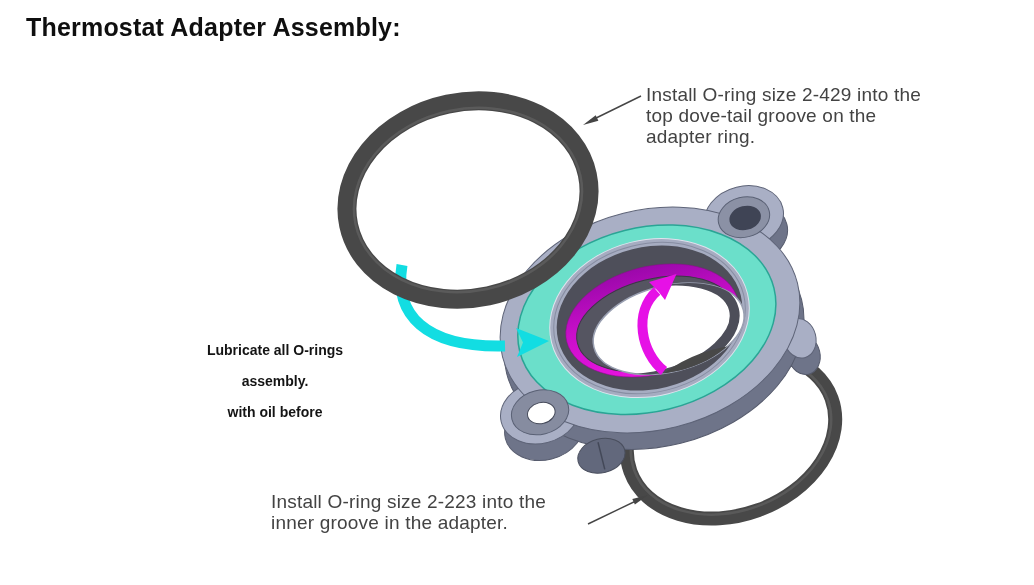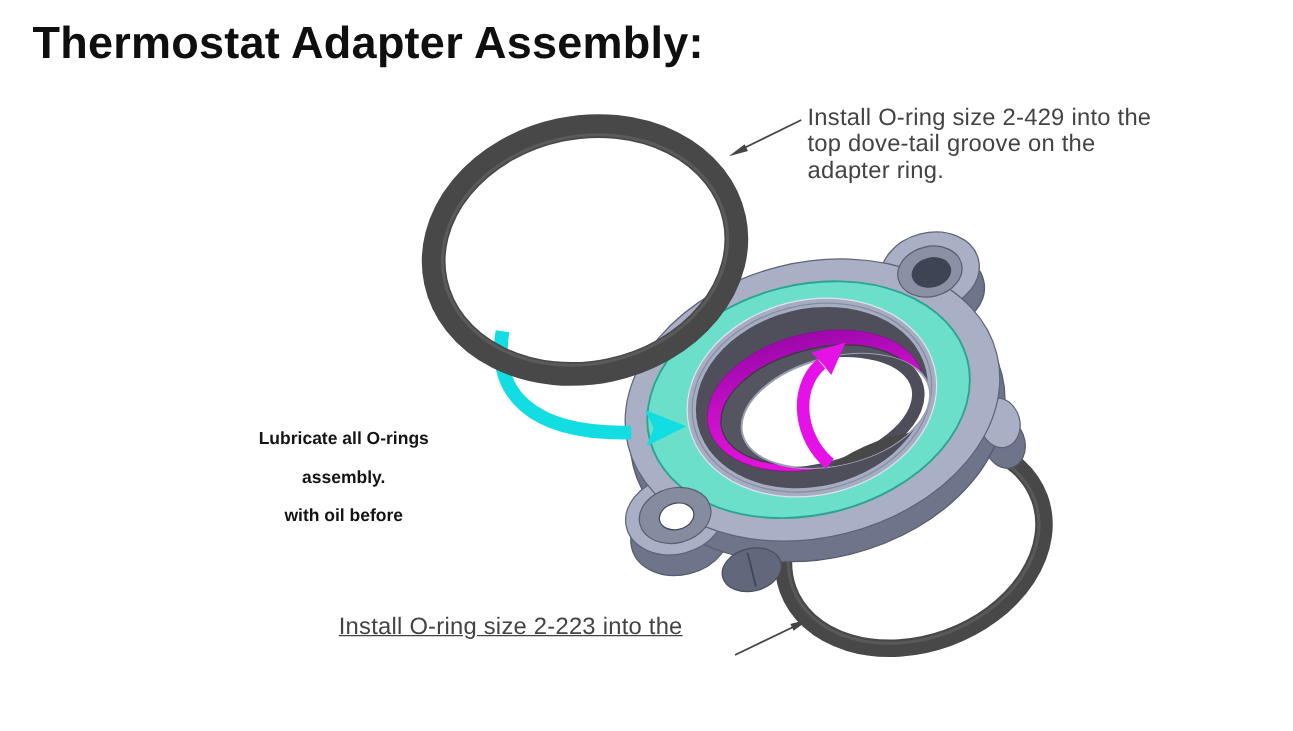--- a/index.html
+++ b/index.html
@@ -8,29 +8,29 @@
     width:1034px;height:585px;
     background:#ffffff;
     overflow:hidden;
     font-family:"Liberation Sans", sans-serif;
   }
   .stage svg{position:absolute;left:0;top:0;}
   .txt{position:absolute;}
   .txt span{display:block;white-space:nowrap;}
   .title{
     left:26px;top:13px;
-    font-size:36px;font-weight:bold;color:#0f0f0f;
+    font-size:25px;font-weight:bold;color:#0f0f0f;
     letter-spacing:0.2px;
   }
   .note{
     font-size:19px;line-height:21px;color:#434343;
     letter-spacing:0.2px;
   }
   .note-top{left:646px;top:84px;}
-  .note-bottom{left:271px;top:491px;text-decoration:underline;}
+  .note-bottom{left:271px;top:491px;}
   .note-bold{
     left:130px;top:335px;width:290px;
     font-size:14px;line-height:31px;font-weight:bold;color:#141414;
     text-align:center;
   }
 </style>
 </head>
 <body>
 
 <div class="stage">
@@ -133,15 +133,16 @@
   </div>
 
   <div class="txt note-bold">
     <span>Lubricate all O-rings</span>
     <span>assembly.</span>
     <span>with oil before</span>
   </div>
 
   <div class="txt note note-bottom">
     <span>Install O-ring size 2-223 into the</span>
+    <span>inner groove in the adapter.</span>
   </div>
 
 </div>
 
 </body></html>

